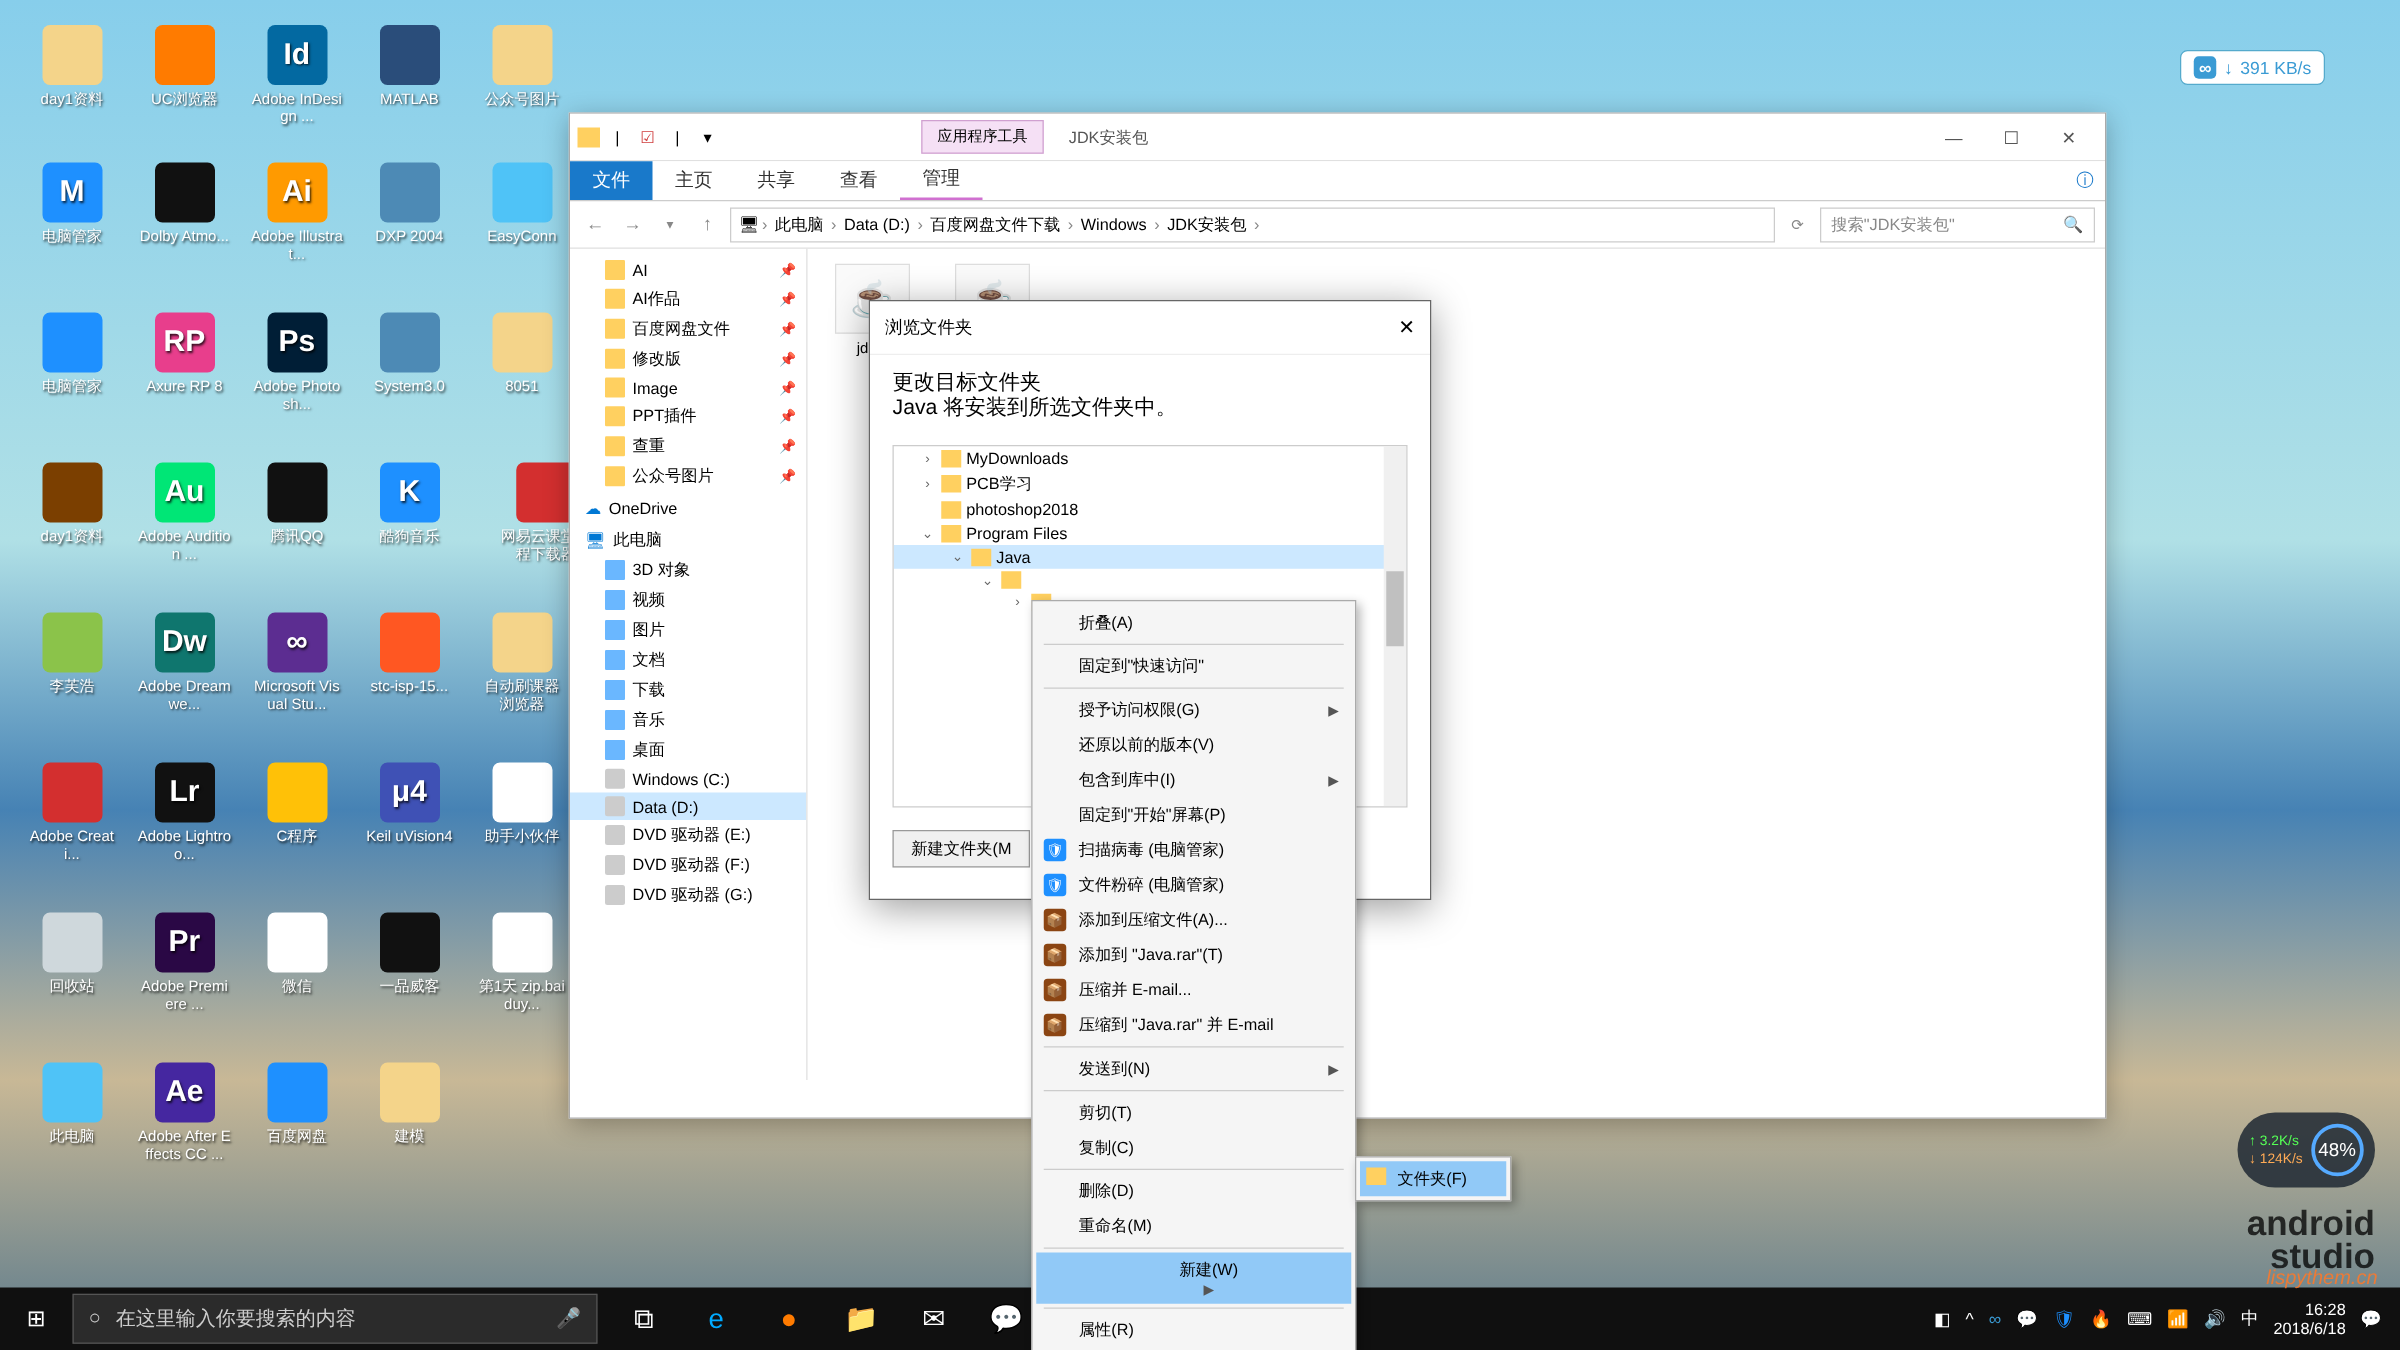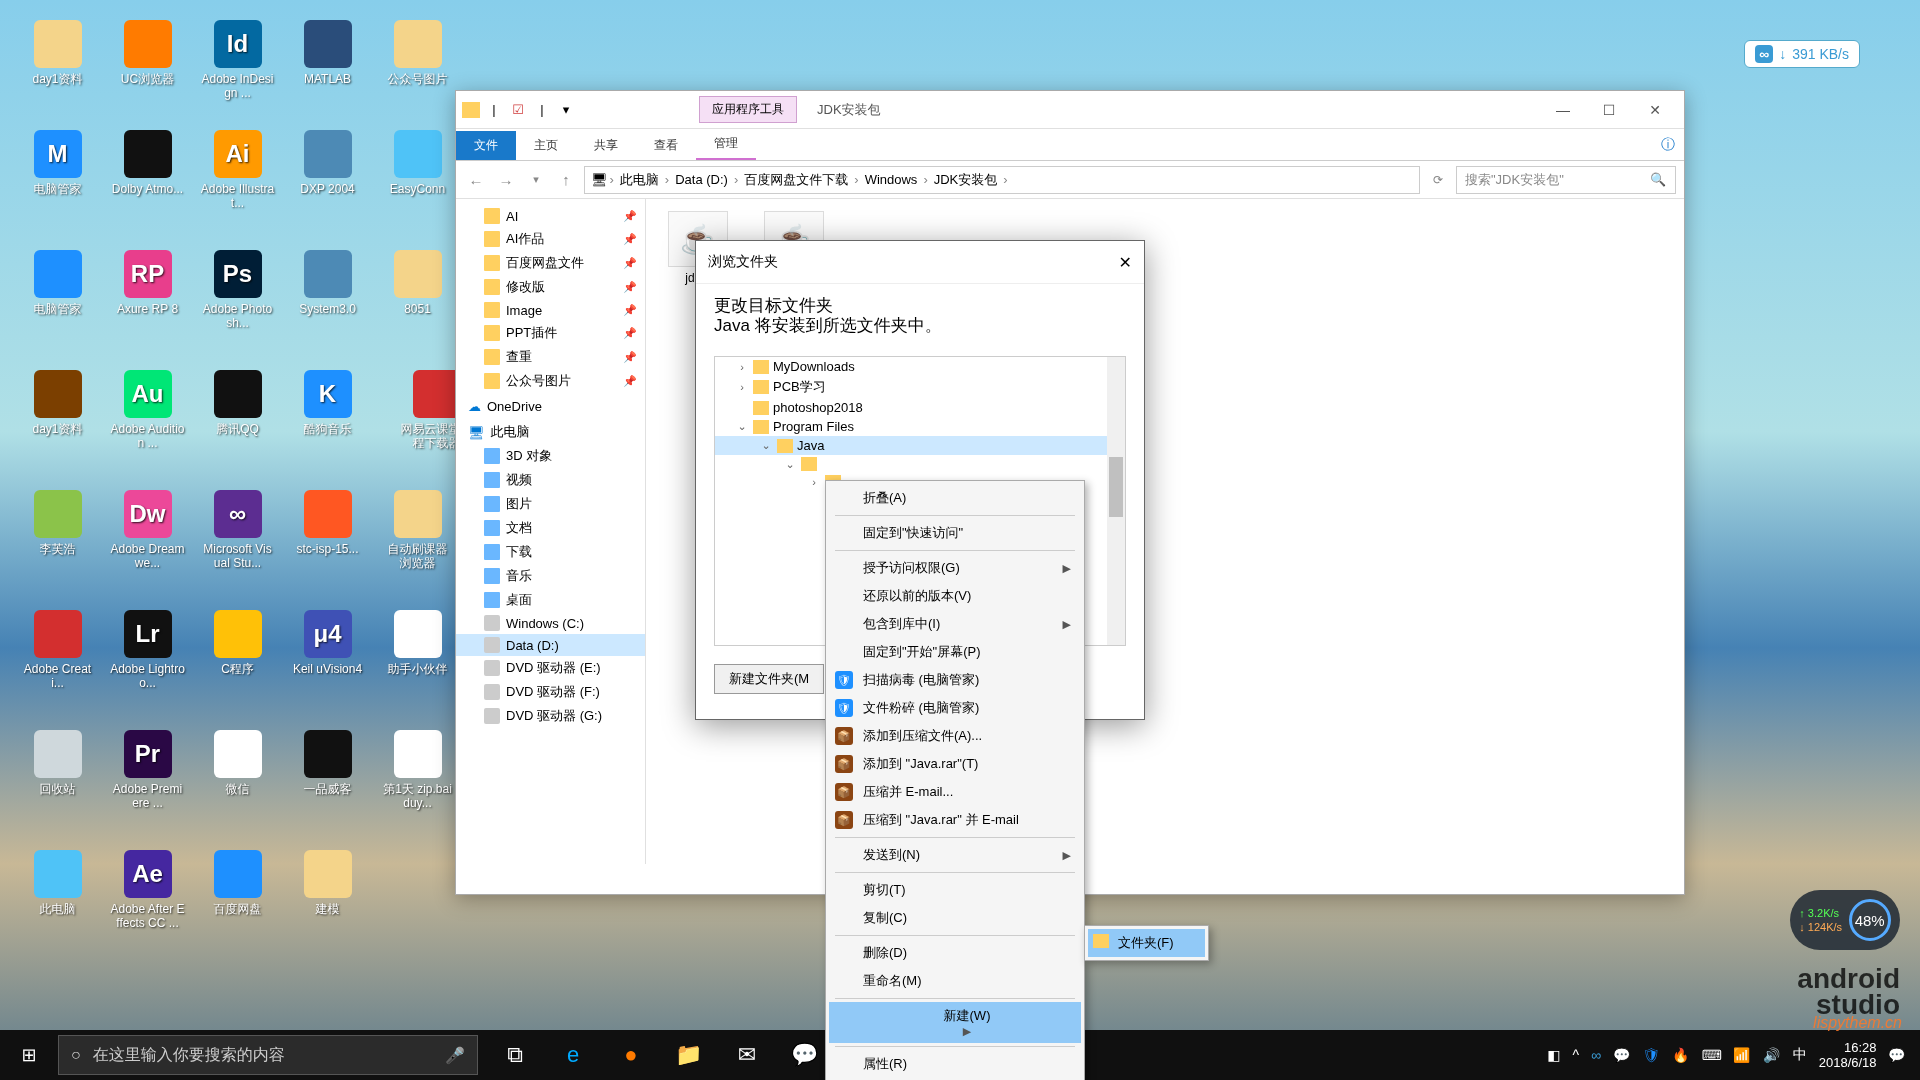--- a/index.html
+++ b/index.html
@@ -9,28 +9,28 @@
 .desktop { position: absolute; inset: 0; padding: 10px; }
 .dicon { position: absolute; width: 75px; text-align: center; color: #fff; font-size: 12px; text-shadow: 1px 1px 2px rgba(0,0,0,0.8); cursor: pointer; }
 .dicon .ico { width: 48px; height: 48px; margin: 0 auto 4px; border-radius: 6px; display: flex; align-items: center; justify-content: center; font-size: 24px; font-weight: bold; }
 .dicon .lbl { line-height: 14px; word-break: break-all; }
 
 
 .explorer { position: absolute; left: 455px; top: 90px; width: 1230px; height: 805px; background: #fff; border: 1px solid #aaa; box-shadow: 0 4px 20px rgba(0,0,0,0.3); }
 .explorer .titlebar { height: 38px; background: #fff; display: flex; align-items: center; padding: 0 6px; border-bottom: 1px solid #e0e0e0; }
 .explorer .titlebar .qat { display: flex; gap: 4px; align-items: center; }
 .explorer .titlebar .qat .q { width: 20px; height: 20px; display:flex; align-items:center; justify-content:center; font-size:13px; }
-.explorer .titlebar .tabgroup { margin-left: 76px; display: flex; padding-left: 47px; }
+.explorer .titlebar .tabgroup { margin-left: 114px; display: flex; padding-left: 47px; }
 .explorer .titlebar .ctxtab { padding: 4px 12px; background: #f5e0f5; border: 1px solid #d0a0d0; font-size: 12px; }
 .explorer .titlebar .wintitle { margin-left: 20px; font-size: 13px; color: #555; }
 .explorer .titlebar .winbtns { margin-left: auto; display: flex; }
 .explorer .titlebar .winbtns div { width: 46px; height: 30px; display: flex; align-items: center; justify-content: center; font-size: 14px; color: #555; }
 
 .ribbon { height: 32px; background: #fff; display: flex; align-items: flex-end; border-bottom: 1px solid #ccc; }
-.ribbon .tab { padding: 6px 18px; font-size: 12px; color: #333; }
+.ribbon .tab { padding: 6px 18px; font-size: 15px; color: #333; }
 .ribbon .tab.file { background: #1979ca; color: #fff; }
 .ribbon .tab.ctx { border-bottom: 2px solid #d070d0; }
 .ribbon .help { margin-left: auto; width: 32px; text-align: center; color: #1979ca; font-size: 14px; padding: 6px; }
 
 .addrbar { height: 38px; display: flex; align-items: center; padding: 4px 8px; gap: 6px; border-bottom: 1px solid #e0e0e0; }
 .addrbar .navbtn { width: 24px; height: 24px; display: flex; align-items: center; justify-content: center; color: #888; font-size: 15px; }
 .addrbar .path { flex: 1; height: 28px; border: 1px solid #ccc; display: flex; align-items: center; padding: 0 6px; font-size: 13px; gap: 2px; }
 .addrbar .path .seg { padding: 2px 4px; }
 .addrbar .path .sep { color: #888; }
 .addrbar .search { width: 220px; height: 28px; border: 1px solid #ccc; padding: 0 8px; font-size: 13px; color: #888; display:flex; align-items:center; justify-content: space-between;}
@@ -189,21 +189,21 @@
     </div>
     <div class="dicon" style="left: 399px; top: 370px;">
       <div class="ico" style="background:#d32f2f;color:#fff;"></div>
       <div class="lbl">网易云课堂课程下载器</div>
     </div>
     <div class="dicon" style="left: 20px; top: 490px;">
       <div class="ico" style="background:#8bc34a;color:#fff;"></div>
       <div class="lbl">李芙浩</div>
     </div>
     <div class="dicon" style="left: 110px; top: 490px;">
-      <div class="ico" style="background:#ec4899;color:#fff;">Dw</div>
+      <div class="ico" style="background:#0f766e;color:#fff;">Dw</div>
       <div class="lbl">Adobe Dreamwe...</div>
     </div>
     <div class="dicon" style="left: 200px; top: 490px;">
       <div class="ico" style="background:#5c2d91;color:#fff;">∞</div>
       <div class="lbl">Microsoft Visual Stu...</div>
     </div>
     <div class="dicon" style="left: 290px; top: 490px;">
       <div class="ico" style="background:#ff5722;color:#fff;"></div>
       <div class="lbl">stc-isp-15...</div>
     </div>

